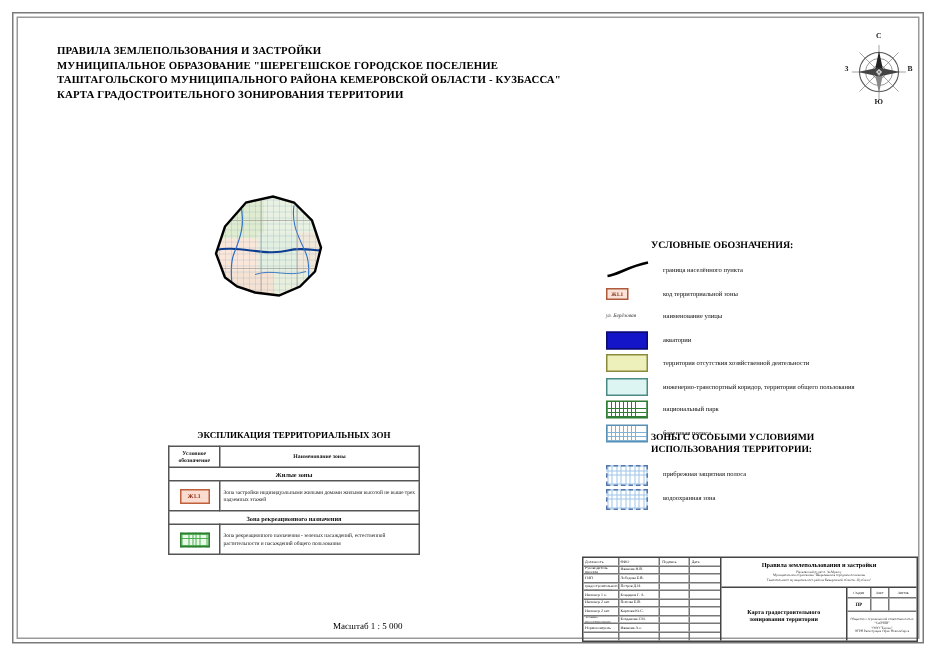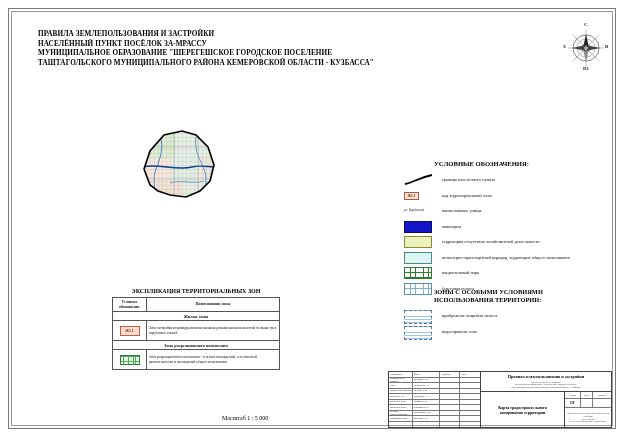--- a/index.html
+++ b/index.html
@@ -364,23 +364,23 @@
 </head>
 <body>
 
 <div id="sheet">
 
   <div class="sheet-border"></div>
   <div class="sheet-border-inner"></div>
 
   <div class="title-block">
     <div class="title-line">ПРАВИЛА ЗЕМЛЕПОЛЬЗОВАНИЯ И ЗАСТРОЙКИ</div>
-    <div class="title-line">НАСЕЛЁННЫЙ ПУНКТ ПОСЁЛОК ЗА-МРАССУ</div>
     <div class="title-line">МУНИЦИПАЛЬНОЕ ОБРАЗОВАНИЕ "ШЕРЕГЕШСКОЕ ГОРОДСКОЕ ПОСЕЛЕНИЕ</div>
     <div class="title-line">ТАШТАГОЛЬСКОГО МУНИЦИПАЛЬНОГО РАЙОНА КЕМЕРОВСКОЙ ОБЛАСТИ - КУЗБАССА"</div>
+    <div class="title-line">КАРТА ГРАДОСТРОИТЕЛЬНОГО ЗОНИРОВАНИЯ ТЕРРИТОРИИ</div>
   </div>
 
   <div class="compass-wrap">
     <svg width="48" height="52" viewBox="0 0 48 52">
       <circle cx="24" cy="26" r="13" fill="none" stroke="#555" stroke-width="0.7"></circle>
       <circle cx="24" cy="26" r="9" fill="none" stroke="#777" stroke-width="0.5"></circle>
       <circle cx="24" cy="26" r="4.5" fill="none" stroke="#777" stroke-width="0.5"></circle>
       <g stroke="#666" stroke-width="0.4">
         <line x1="24" y1="8" x2="24" y2="44"></line>
         <line x1="6" y1="26" x2="42" y2="26"></line>

